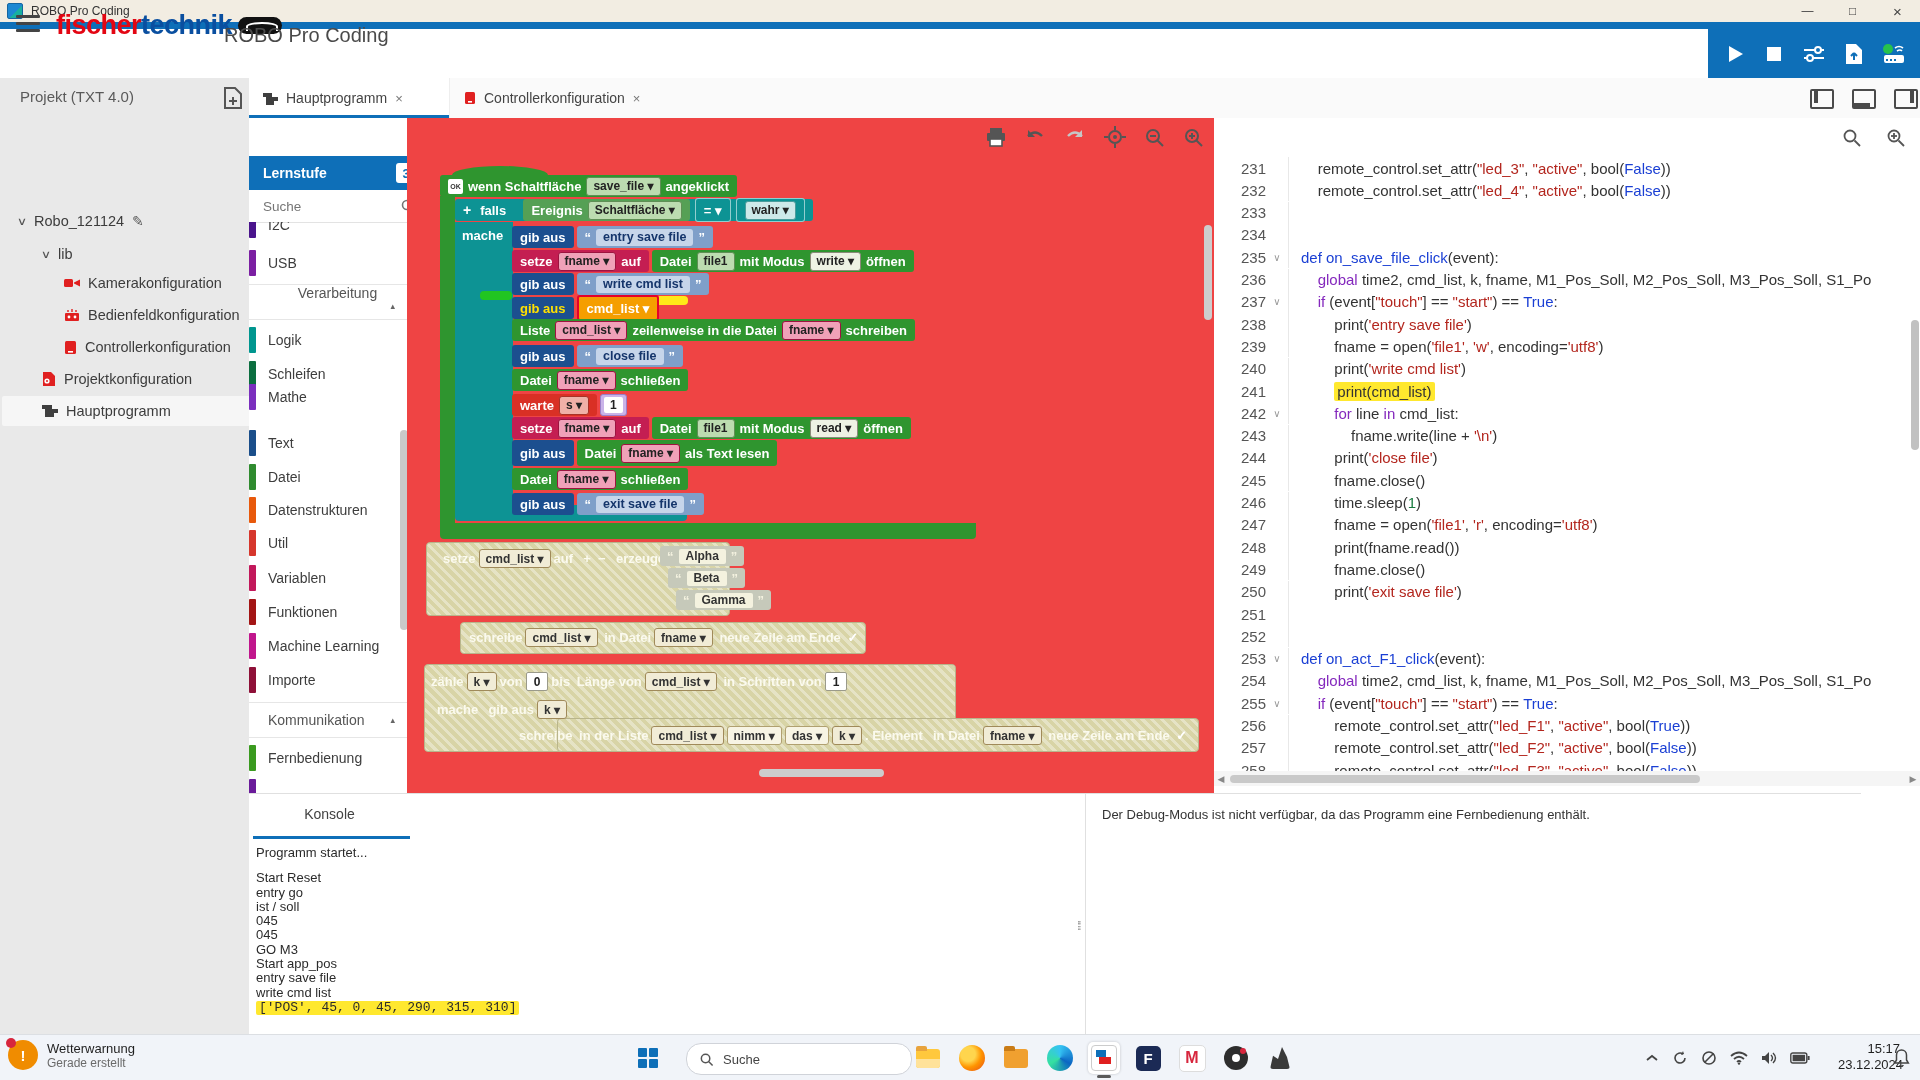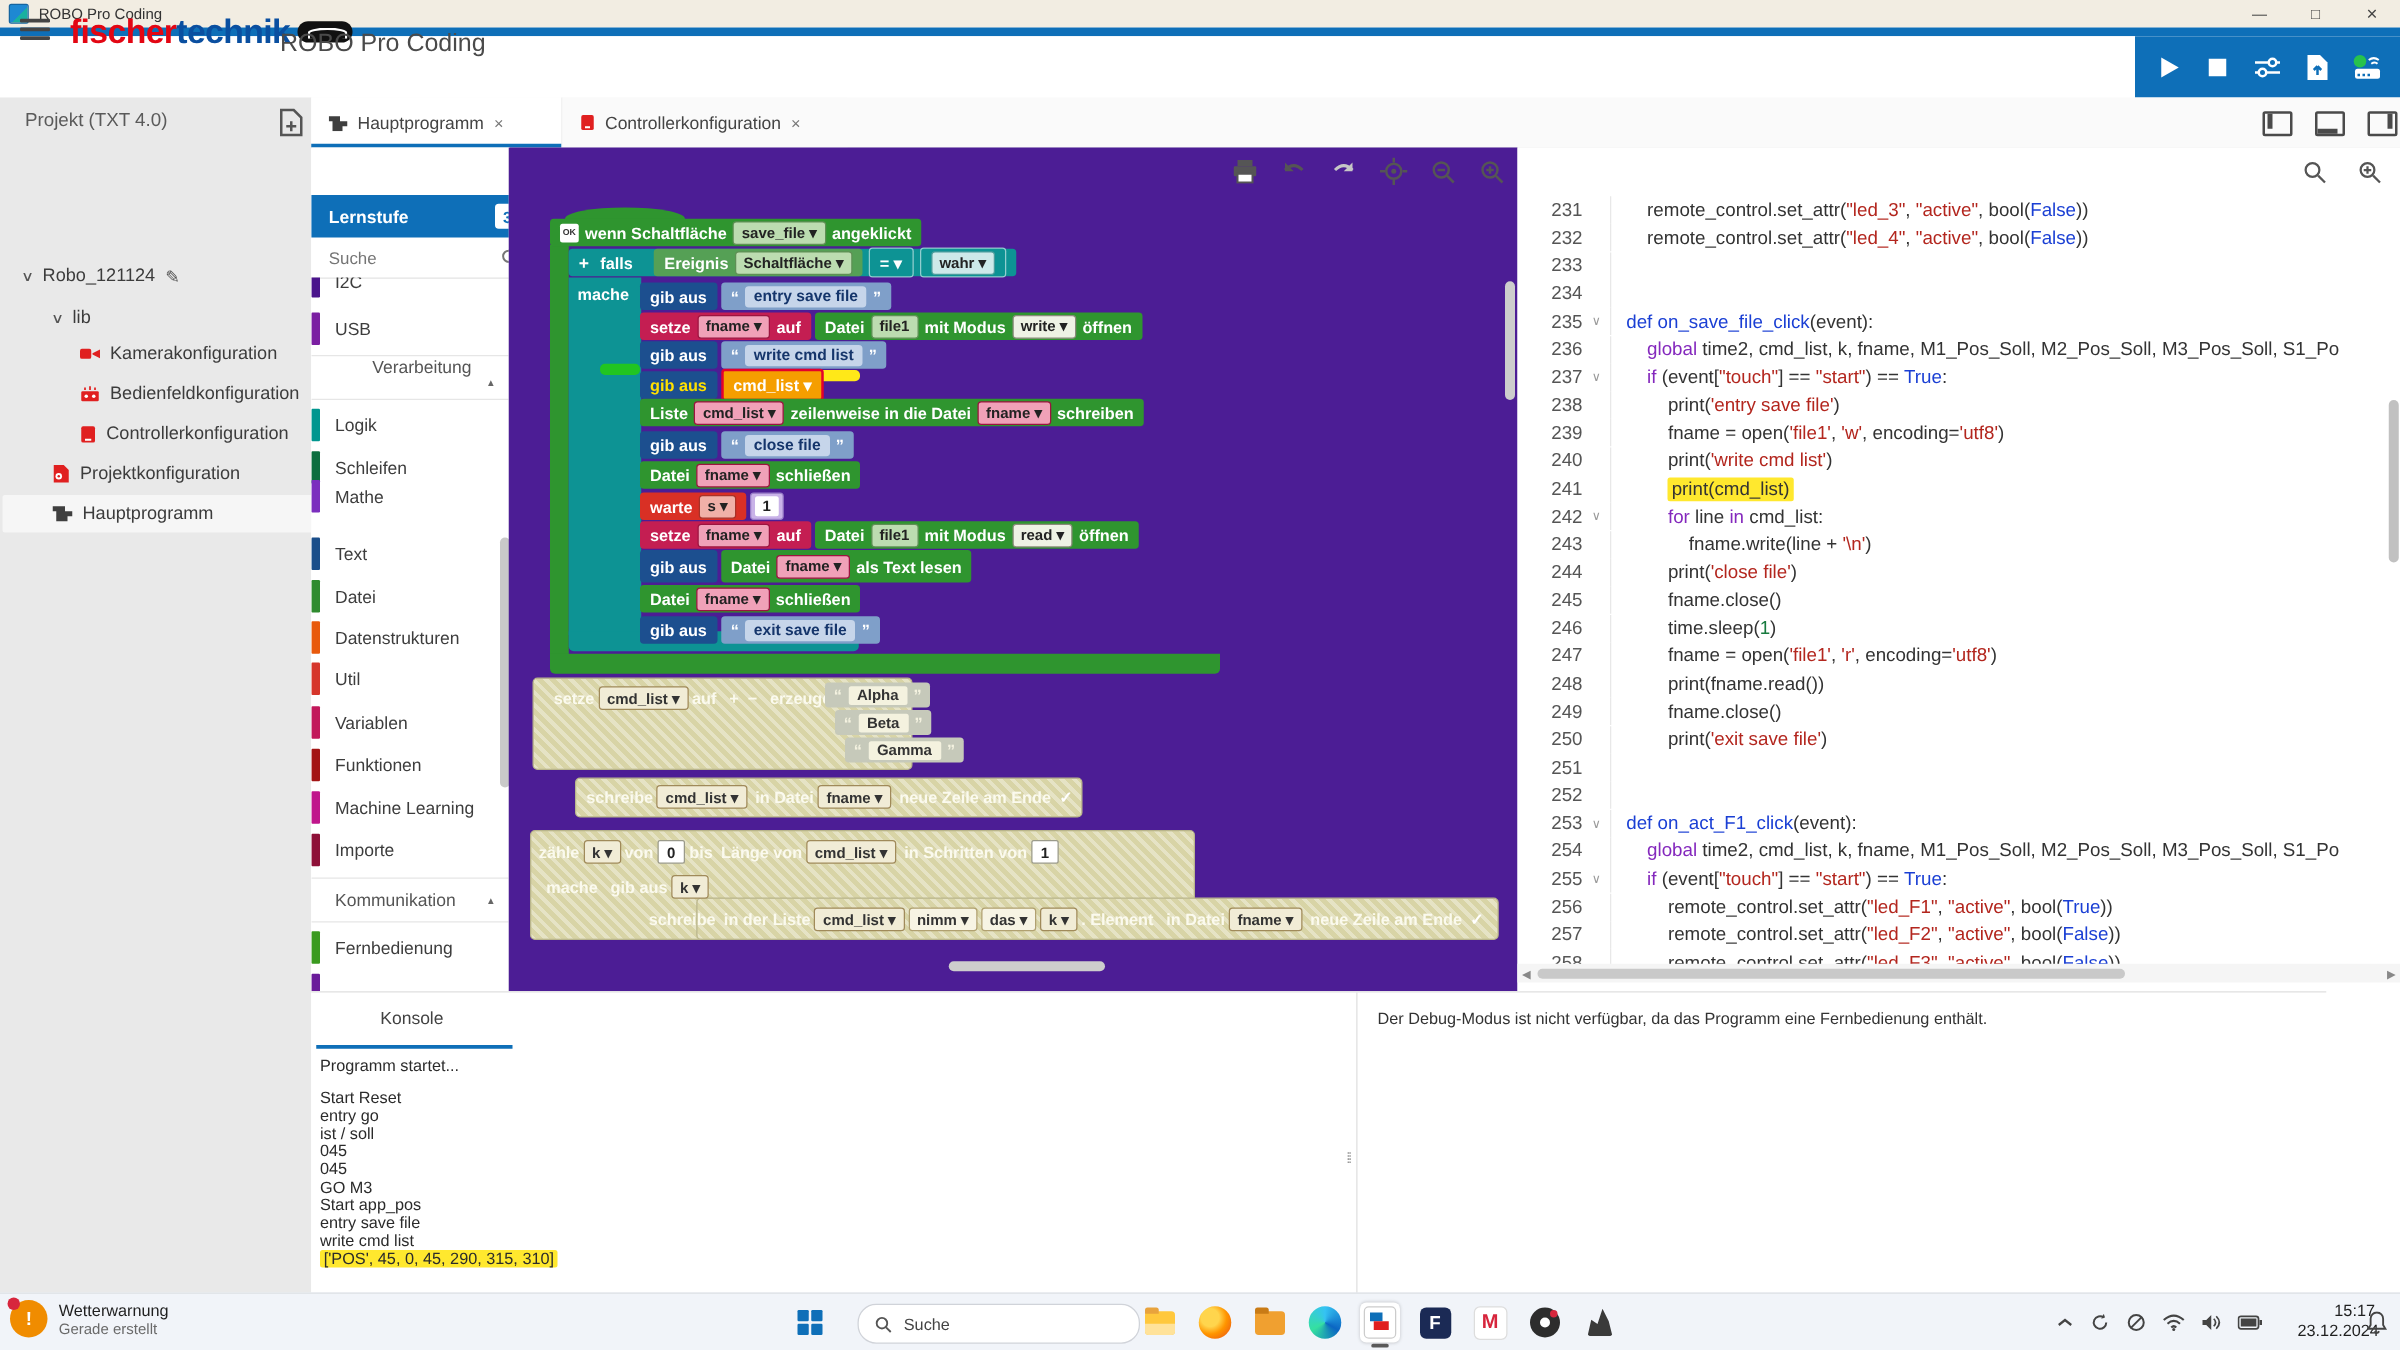--- a/index.html
+++ b/index.html
@@ -47,21 +47,21 @@
   #lernbadge{margin-left:auto;background:#fff;color:#0e6fb8;font-weight:bold;font-size:13px;width:20px;height:20px;border-radius:3px;display:flex;align-items:center;justify-content:center;}
   #sucherow{position:absolute;left:0;top:72px;width:153px;height:32px;display:flex;align-items:center;padding:0 14px;color:#757575;font-size:13.5px;border-bottom:1px solid #e3e3e3;}
   #catlist{position:absolute;left:0;top:104px;width:158px;height:571px;overflow:hidden;}
   .catrow{position:absolute;left:0;width:158px;height:34px;display:flex;align-items:center;font-size:14px;color:#3d3d3d;}
   .catbar{width:7px;height:26px;border-radius:1px;margin-right:12px;flex:none;}
   .catgrp{border-top:1px solid #e6e6e6;border-bottom:1px solid #e6e6e6;color:#555;}
   .catgrp .arrow{margin-left:auto;margin-right:12px;font-size:9px;color:#666;}
   .catgrp .glabel{margin-left:19px;}
   #tbscroll{left:400px;top:430px;width:8px;height:200px;background:#c9c9c9;border-radius:4px;}
   
-  #workspace{left:407px;top:118px;width:807px;height:675px;background:#4c1d95;overflow:hidden;}
+  #workspace{left:407px;top:118px;width:807px;height:675px;background:#ef4444;overflow:hidden;}
   #wstools{position:absolute;right:10px;top:8px;display:flex;gap:18px;align-items:center;}
   #wsvscroll{left:1204px;top:225px;width:8px;height:95px;background:#cdcdcd;border-radius:4px;}
   #wshscroll{left:759px;top:769px;width:125px;height:8px;background:#cdcdcd;border-radius:4px;}
   
   .shape{position:absolute;}
   .block-row{position:absolute;display:flex;align-items:center;gap:3px;white-space:nowrap;}
   .pill{display:inline-flex;align-items:center;gap:5px;padding:0 8px;height:22px;border-radius:3px;}
   .tall{height:26px;}
   .bg-green{background:#2f952f;}
   .bg-medgreen{background:#55a055;}
@@ -108,21 +108,21 @@
   #codevscroll{left:1911px;top:320px;width:8px;height:130px;background:#c1c1c1;border-radius:4px;}
   #codehscroll{left:1214px;top:771px;width:706px;height:15px;background:#f5f5f5;display:flex;align-items:center;}
   #codehthumb{position:absolute;left:16px;top:4px;width:470px;height:8px;background:#c9c9c9;border-radius:4px;}
   .harrow{width:14px;text-align:center;color:#888;font-size:9px;}
   
   #bottompanel{left:249px;top:793px;width:1612px;height:241px;background:#fff;border-top:1px solid #e0e0e0;}
   #konsoletab{position:absolute;left:4px;top:12px;width:153px;text-align:center;font-size:14px;color:#424242;}
   #konsoleline{position:absolute;left:4px;top:42px;width:157px;height:3px;background:#0e6fb8;}
   #consoleout{position:absolute;left:7px;top:52px;font-size:13px;color:#2b2b2b;line-height:14.3px;}
   #consolestart{margin-bottom:11px;}
-  #consolehl{display:inline-block;background:#ffe82e;padding:0 3px;border-radius:2px;}
+  #consolehl{display:inline-block;background:#ffe82e;padding:0 3px;border-radius:2px;font-family:Liberation Mono, monospace;}
   #bpdivider{position:absolute;left:836px;top:0;width:1px;height:241px;background:#e0e0e0;}
   #bphandle{position:absolute;left:828px;top:125px;color:#999;font-size:12px;letter-spacing:-2px;}
   #debugmsg{position:absolute;left:853px;top:13px;font-size:13px;color:#333;width:760px;}
   
   #taskbar{left:0;top:1034px;width:1920px;height:46px;background:#f1f4f9;border-top:1px solid #dcdfe3;}
   #weather{position:absolute;left:8px;top:5px;display:flex;align-items:center;gap:9px;}
   #weathericon{width:30px;height:30px;border-radius:50%;background:#f08c00;position:relative;display:flex;align-items:center;justify-content:center;color:#fff;font-weight:bold;font-size:15px;}
   #weathericon::after{content:"";position:absolute;left:-2px;top:-2px;width:10px;height:10px;background:#d7263d;border-radius:50%;}
   #weathertitle{font-size:13px;color:#1f1f1f;}
   #weathersub{font-size:12px;color:#6a6a6a;}

